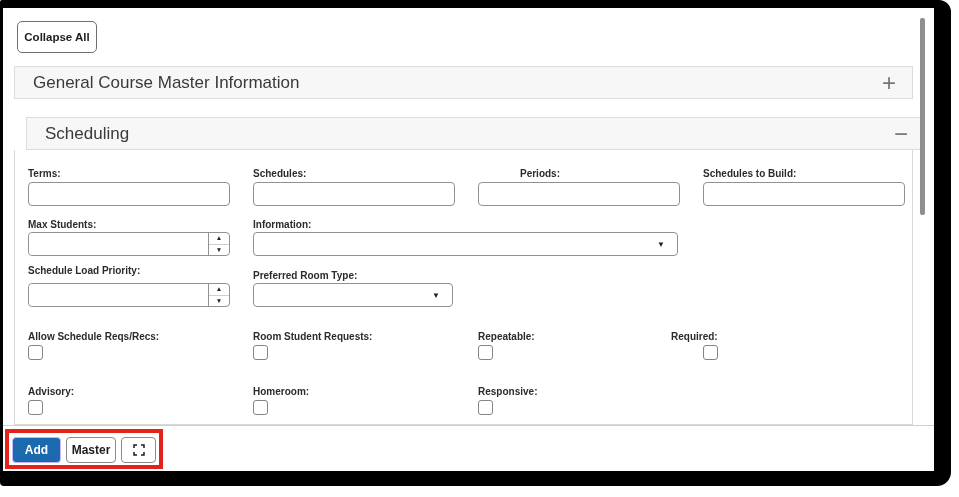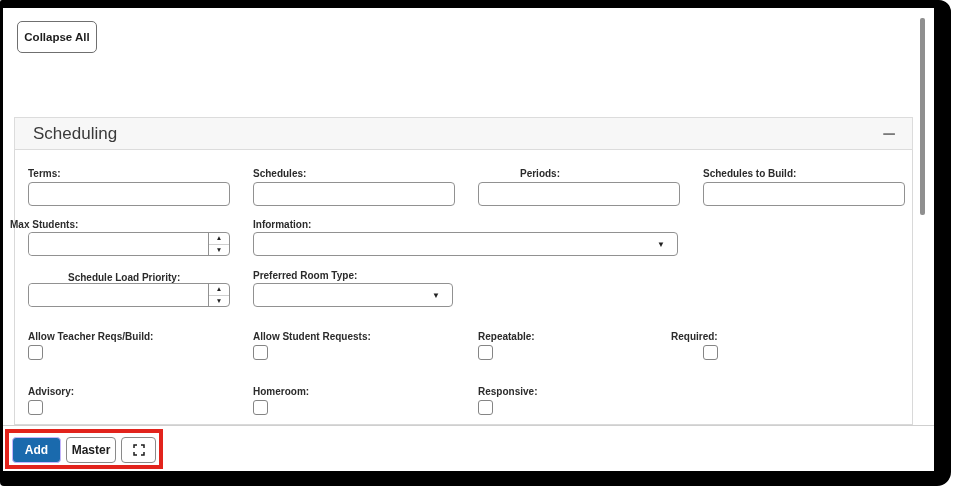--- a/index.html
+++ b/index.html
@@ -65,72 +65,76 @@
 </head>
 <body>
 
 <div class="stage">
   <div class="frame"></div>
 
   <div class="content">
 
     <button class="btn-collapse">Collapse All</button>
 
+    <div class="acc-header" style="top:58px;">
+      <span class="title">General Course Master Information</span>
+      <span class="toggle">+</span>
+    </div>
 
-    <div class="acc-header" style="top:109px;">
+    <div class="acc-header" style="top:109px;margin-left:12px;">
       <span class="title">Scheduling</span>
       <span class="toggle">−</span>
     </div>
 
     <div class="panel"></div>
 
     <span class="flabel" style="left:25px; top:160px;">Terms:</span>
     <input class="tinput" style="left: 25px; top: 174px; width: 202px;" value="">
 
     <span class="flabel" style="left:250px; top:160px;">Schedules:</span>
     <input class="tinput" style="left: 250px; top: 174px; width: 202px;" value="">
 
     <span class="flabel" style="left:475px; top:160px;padding-left:42px;">Periods:</span>
     <input class="tinput" style="left: 475px; top: 174px; width: 202px;" value="">
 
     <span class="flabel" style="left:700px; top:160px;">Schedules to Build:</span>
     <input class="tinput" style="left: 700px; top: 174px; width: 202px;" value="">
 
-    <span class="flabel" style="left:7px; top:211px;">Max Students:</span>
+    <span class="flabel" style="left:25px; top:211px;">Max Students:</span>
     <div class="numwrap" style="left:25px; top:224px;">
       <input value="" style="">
       <div class="spinner">
         <span class="cell up">▲</span>
         <span class="cell">▼</span>
       </div>
     </div>
 
     <span class="flabel" style="left:250px; top:211px;">Information:</span>
     <div class="selbox" style="left:250px; top:224px; width:425px;">
       <span class="arrow">▼</span>
     </div>
 
-    <span class="flabel" style="left:25px; top:264px;margin-left:40px;">Schedule Load Priority:</span>
+    <span class="flabel" style="left:25px; top:257px;">Schedule Load Priority:</span>
     <div class="numwrap" style="left:25px; top:275px;">
       <input value="" style="">
       <div class="spinner">
         <span class="cell up">▲</span>
         <span class="cell">▼</span>
       </div>
     </div>
 
     <span class="flabel" style="left:250px; top:262px;">Preferred Room Type:</span>
     <div class="selbox" style="left:250px; top:275px; width:200px;">
       <span class="arrow">▼</span>
     </div>
 
-    <span class="flabel" style="left:25px; top:323px;">Allow Teacher Reqs/Build:</span>
+    <span class="flabel" style="left:25px; top:323px;">Allow Schedule Reqs/Recs:</span>
     <span class="cbox" style="left:25px; top:337px;"></span>
 
-    <span class="flabel" style="left:250px; top:323px;">Allow Student Requests:</span>
+    <span class="flabel" style="left:250px; top:323px;">Room Student Requests:</span>
     <span class="cbox" style="left:250px; top:337px;"></span>
 
     <span class="flabel" style="left:475px; top:323px;">Repeatable:</span>
     <span class="cbox" style="left:475px; top:337px;"></span>
 
     <span class="flabel" style="left:668px; top:323px;">Required:</span>
     <span class="cbox" style="left:700px; top:337px;"></span>
 
     <span class="flabel" style="left:25px; top:378px;">Advisory:</span>
     <span class="cbox" style="left:25px; top:392px;"></span>

